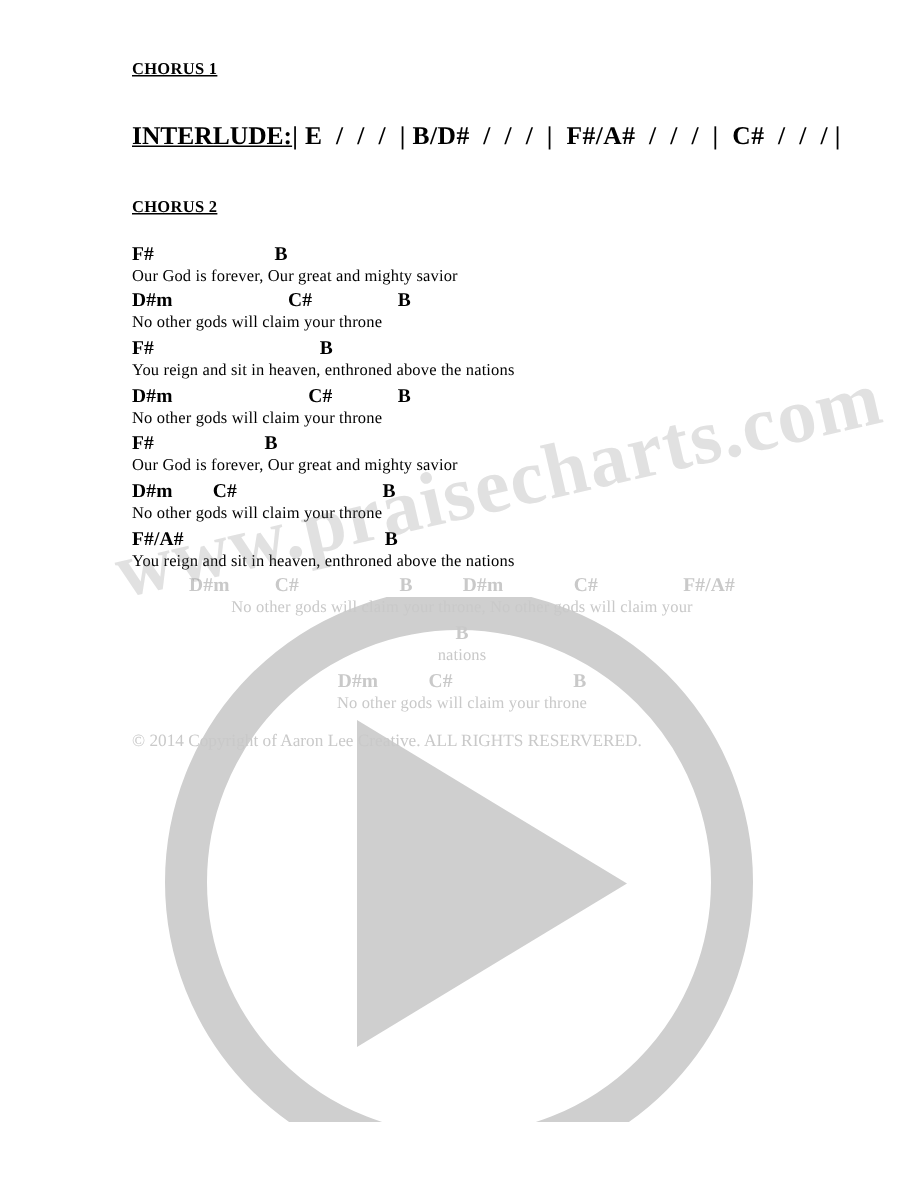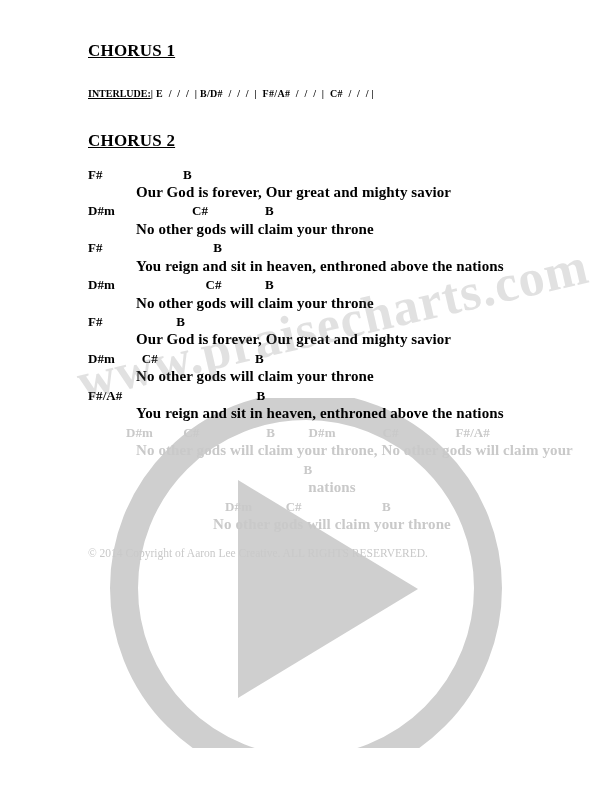--- a/index.html
+++ b/index.html
@@ -23,36 +23,36 @@
   .sheet {
     position: absolute;
     left: 88px;
     top: 40px;
     width: 440px;
     z-index: 3;
   }
   .section-title {
     font-family: "Liberation Serif", serif;
     font-weight: bold;
-    font-size: 17px;
+    font-size: 11px;
     letter-spacing: 0.2px;
     text-decoration: underline;
     color: #000;
     margin: 0;
     line-height: 1.25;
   }
   .block {
     margin: 0;
   }
   .gap-lg { height: 26px; }
   .gap-md { height: 30px; }
   .gap-sm { height: 14px; }
 
   .interlude-line {
-    font-size: 10px;
+    font-size: 17px;
     color: #000;
     line-height: 1.3;
     white-space: pre;
   }
   .interlude-label {
     font-weight: bold;
     text-decoration: underline;
   }
   .interlude-chords {
     font-weight: bold;
@@ -63,27 +63,26 @@
     font-family: "Liberation Serif", serif;
     font-weight: bold;
     font-size: 13px;
     color: #000;
     white-space: pre;
     line-height: 1.32;
     letter-spacing: 0.1px;
   }
   .lyricline {
     font-family: "Liberation Serif", serif;
-    font-weight: bold;
-    font-size: 15px;
+    font-weight: normal;
+    font-size: 11px;
     color: #000;
     white-space: pre;
     line-height: 1.32;
     letter-spacing: 0.1px;
-    margin-left: 48px;
   }
   .faded .chordline,
   .faded .lyricline {
     color: #c9c9c9;
     text-align: center;
   }
   .copyright {
     margin-top: 12px;
     font-size: 11.5px;
     color: #c9c9c9;

